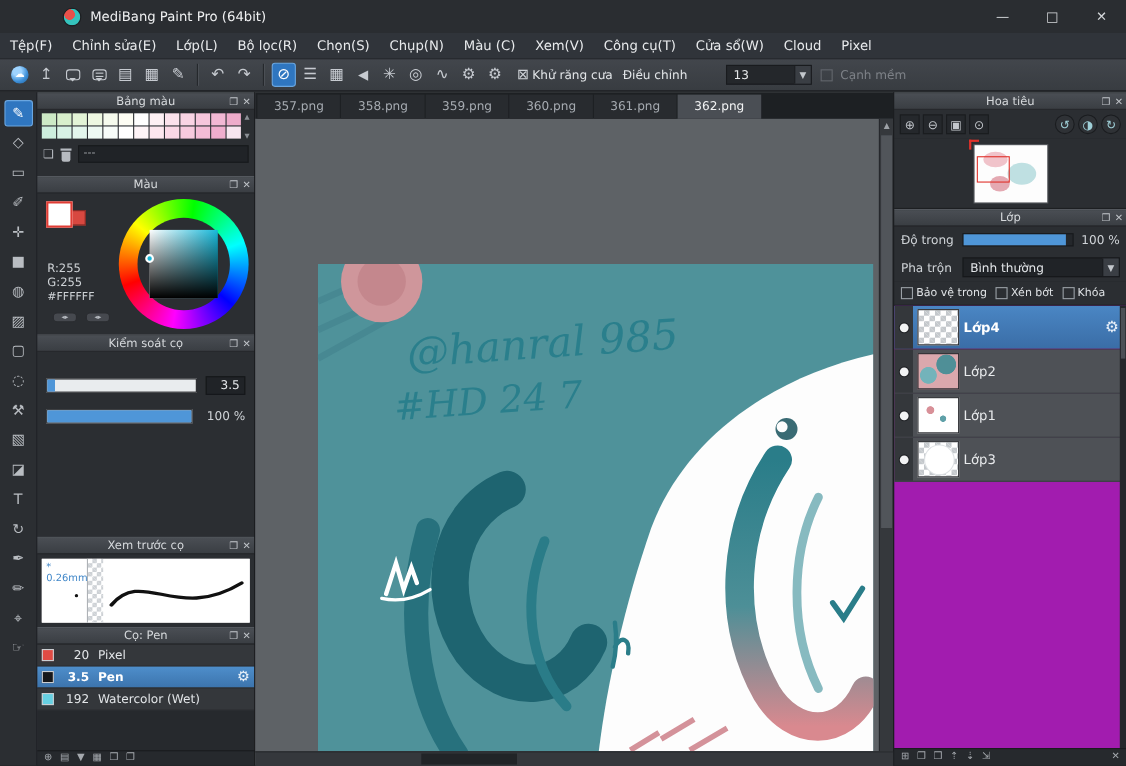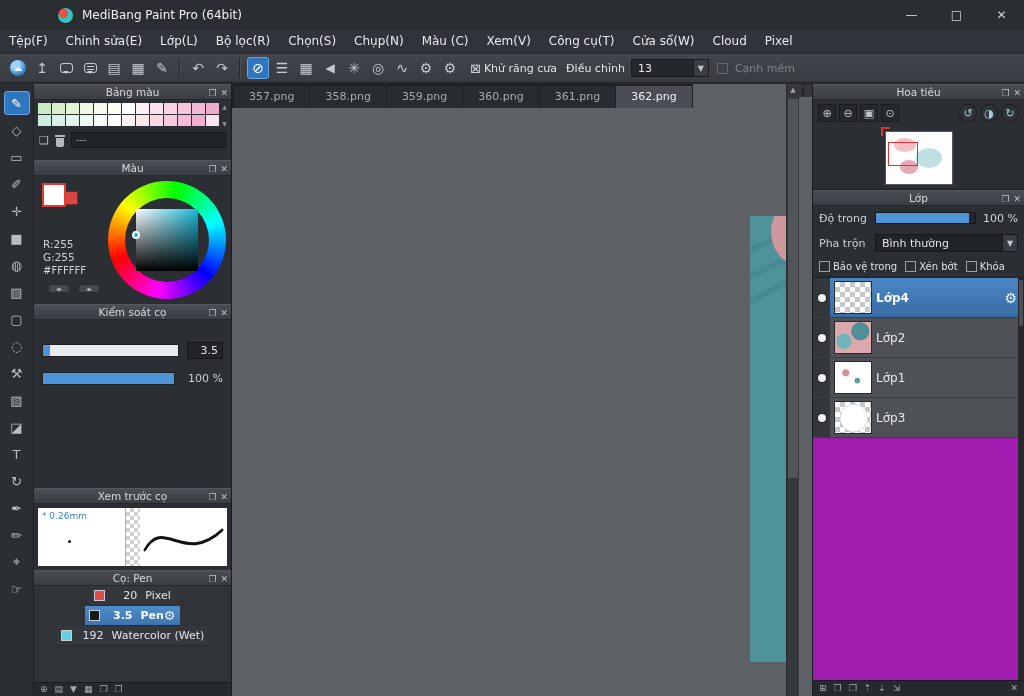--- a/index.html
+++ b/index.html
@@ -27,21 +27,21 @@
   .tbicon.blueorb { color:#fff; }
   .orb { width:16px; height:16px; border-radius:50%; background:radial-gradient(circle at 35% 30%, #9fd4ff 0 25%, #3d8fd8 60%, #215d96 100%); display:flex;align-items:center;justify-content:center;font-size:9px;color:#fff;}
   .tbicon.selected { background:#2f76c0; border:1px solid #6aa6e0; color:#fff; }
   .tbsep { width:2px; height:20px; margin:0 5px; border-left:1px solid #25282c; border-right:1px solid #4b4f55; }
   .bubble { width:13px; height:10px; border:1.5px solid #c6cad0; border-radius:3px; position:relative; }
   .bubble::after { content:""; position:absolute; left:2px; bottom:-5px; border:3px solid transparent; border-top-color:#c6cad0; }
   .bubble.lines::before { content:""; position:absolute; left:2px; top:2px; right:2px; height:1px; background:#c6cad0; box-shadow:0 3px 0 #c6cad0; }
   .tblabel { font-size:11px; color:#e2e5e8; margin:0 6px 0 3px; white-space:nowrap; }
   .tblabel.dim { color:#7d8187; }
   .aacheck { font-size:13px; color:#cdd1d6; margin-left:8px; }
-  .dropdown { width:78px; height:18px; background:#24272b; border:1px solid #191b1e; display:flex; align-items:center; margin-right:8px; }
+  .dropdown { width:78px; height:18px; background:#24272b; border:1px solid #191b1e; display:flex; align-items:center; margin-right:8px;margin-left:29px; }
   .dropdown .val { flex:1; padding-left:6px; font-size:11px; color:#e6e8ea; }
   .dropdown .caret { width:15px; height:100%; background:#3a3e44; color:#c3c7cc; font-size:8px; display:flex; align-items:center; justify-content:center; border-left:1px solid #191b1e; }
   .checkbox { width:11px; height:11px; border:1px solid #9aa0a6; background:transparent; display:inline-block; margin-right:4px; }
   .checkbox.dim { border-color:#63676d; }
 
   
   .main { position:absolute; top:84px; left:0; right:0; bottom:0; display:flex; }
 
   
   .toolstrip { width:34px; background:#2b2e32; border-right:1px solid #1e2024; padding-top:4px; overflow:hidden; }
@@ -87,45 +87,45 @@
   
   .bc-row { position:absolute; left:8px; right:8px; height:17px; display:flex; align-items:center; }
   .bc-row.r1 { top:22px; } .bc-row.r2 { top:50px; }
   .bc-track { flex:1; height:13px; background:#e9ecee; border:1px solid #1d1f22; position:relative; margin-right:8px; }
   .bc-fill { position:absolute; left:0; top:0; bottom:0; background:#4f96d8; }
   .bc-val { width:36px; height:17px; background:#202327; border:1px solid #15171a; color:#e2e5e8; font-size:11px; text-align:right; padding:1px 4px 0 0; }
   .bc-pct { width:40px; font-size:11px; color:#cfd3d7; text-align:right; }
 
   
   .preview-wrap { position:absolute; inset:4px; background:#fff; display:flex; }
-  .pv-left { width:88px; border-right:1px solid #aeb2b6; position:relative; background:#fff; }
+  .pv-left { width:42px; border-right:1px solid #aeb2b6; position:relative; background:#fff; }
   .pv-size { position:absolute; left:4px; top:3px; font-size:9px; color:#3f86c8; }
   .pv-dot { position:absolute; left:30px; top:32px; width:3px; height:3px; border-radius:50%; background:#111; }
   .pv-checker { width:14px; background-color:#fff;
     background-image:linear-gradient(45deg,#cdd1d5 25%,transparent 25%,transparent 75%,#cdd1d5 75%),linear-gradient(45deg,#cdd1d5 25%,transparent 25%,transparent 75%,#cdd1d5 75%);
     background-size:8px 8px; background-position:0 0,4px 4px; }
   .pv-stroke { flex:1; background:#fff; }
 
   
-  .brushlist { flex:1; background:#303338; display:flex; flex-direction:column;align-items:center; }
+  .brushlist { flex:1; background:#303338; display:flex; flex-direction:column; }
   .brow { height:20px; flex:0 0 20px; display:flex; align-items:center; padding:0 4px; background:#34373b; border-bottom:1px solid #2a2c30; }
   .brow.selected { background:linear-gradient(#4e8ecb,#3c74ad); }
   .bchip { width:11px; height:11px; border:1px solid #caced2; margin-right:4px; flex:0 0 11px; }
   .bsize { width:28px; font-size:11px; color:#e2e5e8; text-align:right; margin-right:8px; }
   .bname { flex:1; font-size:11px; color:#e2e5e8; white-space:nowrap; overflow:hidden; }
   .brow.selected .bname, .brow.selected .bsize { color:#fff; font-weight:bold; }
   .bgear { color:#eaf2fa; font-size:13px; }
   .bfill { flex:1; background:#26292d; }
 
   .bottombar { height:14px; flex:0 0 14px; background:#26292d; border-top:1px solid #1a1c1f; display:flex; align-items:center; gap:7px; padding:0 6px; }
   .bottombar .bi { font-size:9px; color:#a5a9ae; line-height:13px; }
   .bottombar .spacer { flex:1; }
 
   
-  .canvasarea { flex:1; display:flex; flex-direction:row; background:#5e6266; min-width:0; }
+  .canvasarea { flex:1; display:flex; flex-direction:column; background:#5e6266; min-width:0; }
   .tabsbar { height:24px; flex:0 0 24px; background:#1d2023; display:flex; align-items:flex-end; padding-left:2px; }
   .tab { height:22px; padding:0 15px; margin-right:1px; background:#282b2f; color:#a6abb1; font-size:11px; line-height:22px; white-space:nowrap; }
   .tab.active { background:#4a4e54; color:#f2f3f4; }
   .viewport { flex:1; position:relative; overflow:hidden; }
   .artwork { position:absolute; left:57px; top:132px; width:505px; height:446px; }
   .vscroll { position:absolute; right:0; top:0; bottom:0; width:13px; background:#35383c; border-left:1px solid #26282c; }
   .vscroll .up { height:13px; text-align:center; font-size:7px; color:#9ea2a7; line-height:13px; }
   .vscroll .thumb { position:absolute; left:1px; right:1px; top:15px; height:62%; background:#51555a; }
   .hscroll { height:13px; flex:0 0 13px; background:#35383c; border-top:1px solid #26282c; position:relative; }
   .hscroll .thumb { position:absolute; top:1px; bottom:1px; left:26%; width:15%; background:#212427; }

